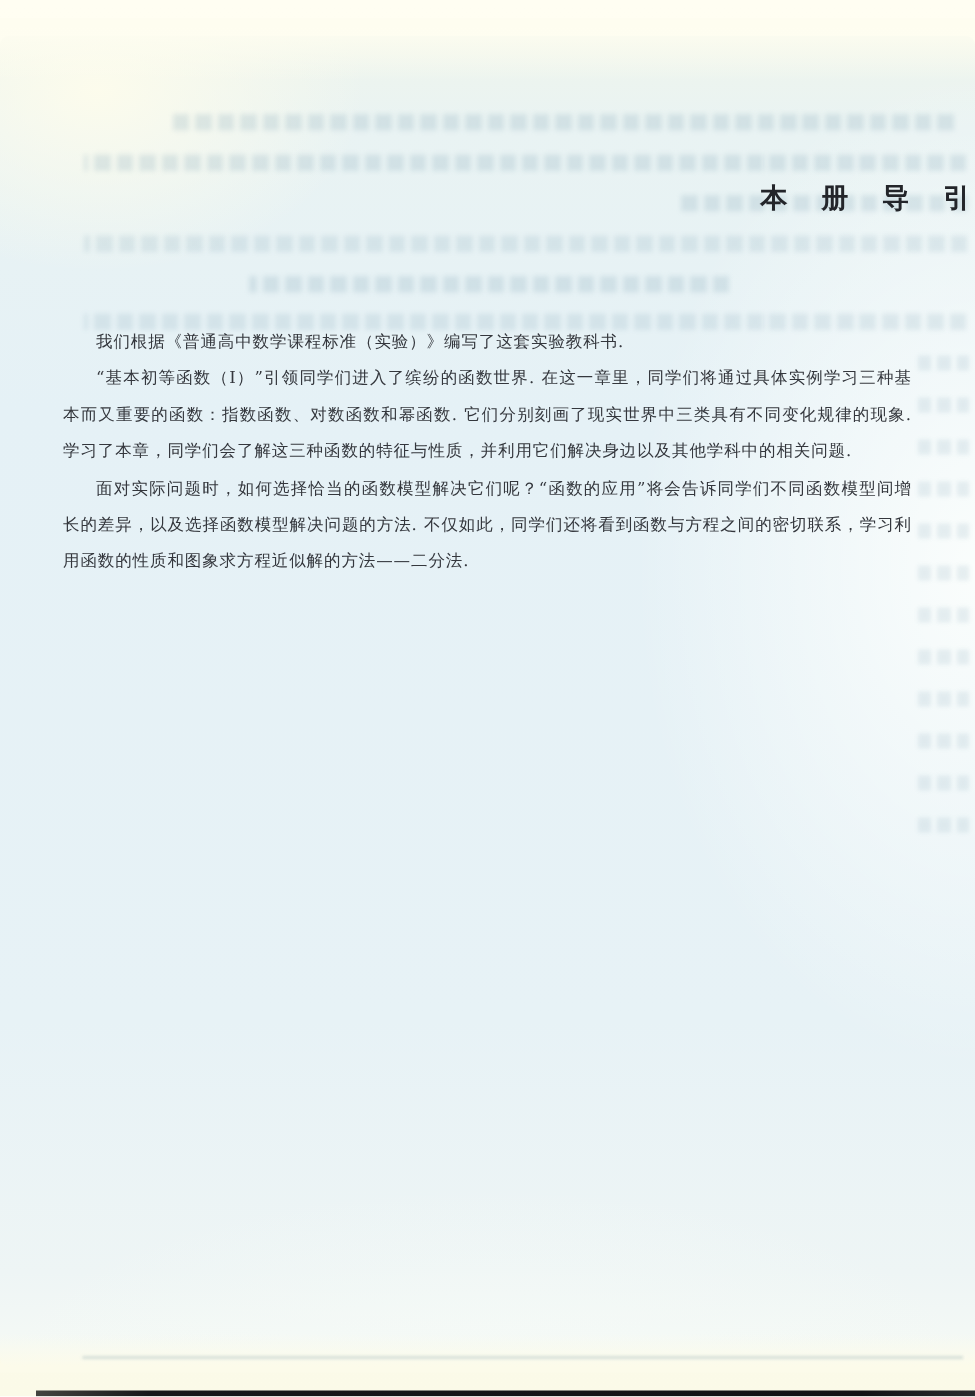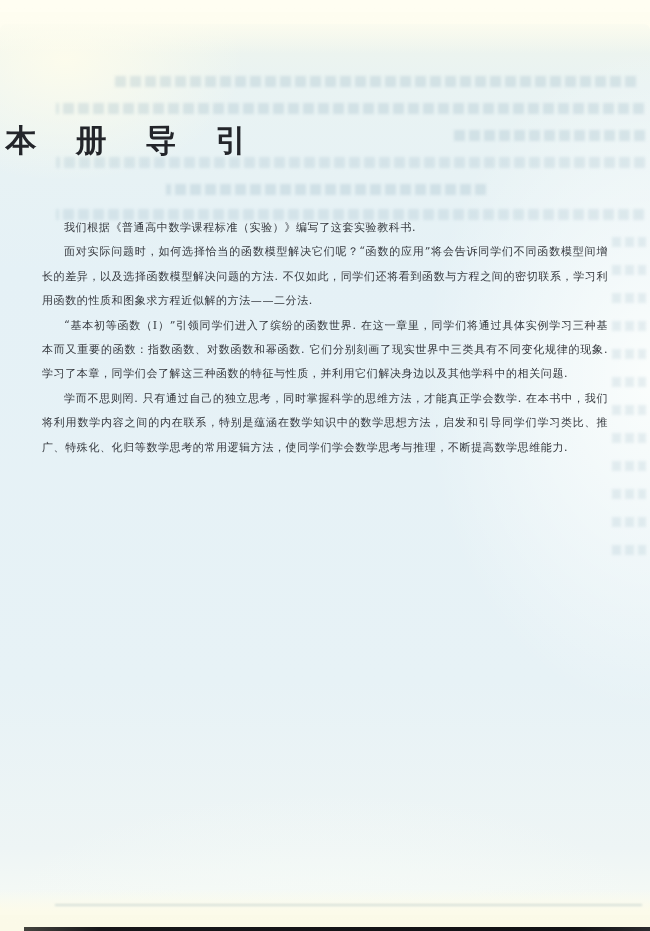--- a/index.html
+++ b/index.html
@@ -58,22 +58,22 @@
   .chip {
     position: absolute; right: 4px; width: 34px; height: 10px;
     filter: blur(1.5px); opacity: 0.4;
     background: repeating-linear-gradient(90deg,
       rgba(118,156,175,0.38) 0px 9px, rgba(118,156,175,0) 9px 13px);
   }
 
   .page-title {
     position: absolute; top: 120px; left: 0; right: 0;
     margin: 0;
-    text-align: left;
-    font-size: 31px;
+    text-align: right;
+    font-size: 18px;
     font-weight: bold;
     color: #23252a;
     letter-spacing: 0.18em;
     word-spacing: 0.55em;
     text-indent: 0.18em;
   }
 
   .body-text {
     position: absolute;
     left: 42px; right: 42px; top: 216px;
@@ -111,21 +111,20 @@
   <div class="chip" style="top:517px"></div>
   <div class="chip" style="top:545px"></div>
 
   <div class="top-fade"></div>
   <div class="bottom-fade"></div>
 
   <h1 class="page-title">本 册 导 引</h1>
 
   <div class="body-text">
     <p>我们根据《普通高中数学课程标准（实验）》编写了这套实验教科书.</p>
+    <p>“基本初等函数（Ⅰ）”引领同学们进入了缤纷的函数世界. 在这一章里，同学们将通过具体实例学习三种基本而又重要的函数：指数函数、对数函数和幂函数. 它们分别刻画了现实世界中三类具有不同变化规律的现象. 学习了本章，同学们会了解这三种函数的特征与性质，并利用它们解决身边以及其他学科中的相关问题.</p>
     <p>面对实际问题时，如何选择恰当的函数模型解决它们呢？“函数的应用”将会告诉同学们不同函数模型间增长的差异，以及选择函数模型解决问题的方法. 不仅如此，同学们还将看到函数与方程之间的密切联系，学习利用函数的性质和图象求方程近似解的方法——二分法.</p>
-    <p>“基本初等函数（Ⅰ）”引领同学们进入了缤纷的函数世界. 在这一章里，同学们将通过具体实例学习三种基本而又重要的函数：指数函数、对数函数和幂函数. 它们分别刻画了现实世界中三类具有不同变化规律的现象. 学习了本章，同学们会了解这三种函数的特征与性质，并利用它们解决身边以及其他学科中的相关问题.</p>
-    <p>学而不思则罔. 只有通过自己的独立思考，同时掌握科学的思维方法，才能真正学会数学. 在本书中，我们将利用数学内容之间的内在联系，特别是蕴涵在数学知识中的数学思想方法，启发和引导同学们学习类比、推广、特殊化、化归等数学思考的常用逻辑方法，使同学们学会数学思考与推理，不断提高数学思维能力.</p>
   </div>
 
   <div class="crease-line"></div>
   <div class="book-edge"></div>
 
 </div>
 
 </body></html>

